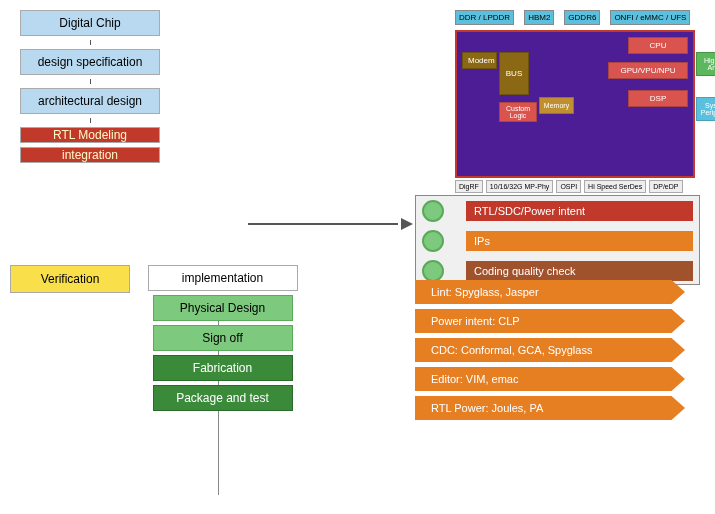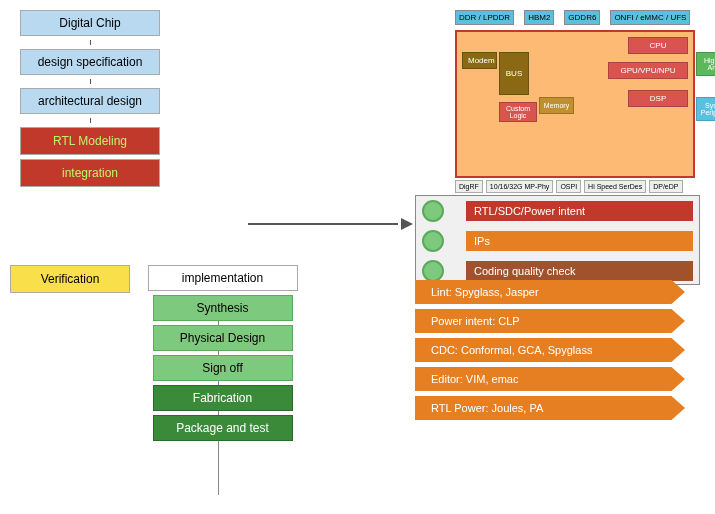--- a/index.html
+++ b/index.html
@@ -31,24 +31,24 @@
       text-align: center;
       padding: 5px 8px;
       width: 140px;
       font-size: 12px;
     }
 
     .box-dark-red {
       background: #c0392b;
       border: 1px solid #aaa;
       text-align: center;
-      padding: 6px 8px;
+      padding: 0 8px;
       width: 140px;
       font-size: 12px;
-      color: #bef264;
+      color: #fef9c3;
     }
 
     .verification-box {
       position: absolute;
       left: 10px;
       top: 265px;
       background: #f9e04b;
       border: 1px solid #aaa;
       text-align: center;
       padding: 6px 8px;
@@ -127,21 +127,21 @@
       width: 285px;
       height: 175px;
     }
 
     .chip-outer {
       position: absolute;
       left: 40px;
       top: 25px;
       width: 240px;
       height: 148px;
-      background: #fdba74;
+      background: #4c1d95;
       border: 2px solid #c0392b;
     }
 
     
     .mem-labels {
       position: absolute;
       left: 40px;
       top: 5px;
       width: 240px;
       display: flex;
@@ -395,21 +395,20 @@
   <div class="box-dark-red">integration</div>
 </div>
 
 <div class="verification-box">Verification</div>
 
 <div class="bracket-h"></div>
 <div class="bracket-line"></div>
 
 <div class="impl-col">
   <div class="impl-header">implementation</div>
-  <div class="impl-item">Synthesis</div>
   <div class="impl-item">Physical Design</div>
   <div class="impl-item">Sign off</div>
   <div class="impl-item-dark">Fabrication</div>
   <div class="impl-item-dark">Package and test</div>
 </div>
 
 <div class="chip-area">
 
   <div class="mem-labels">
     <span class="mem-label">DDR / LPDDR</span>

